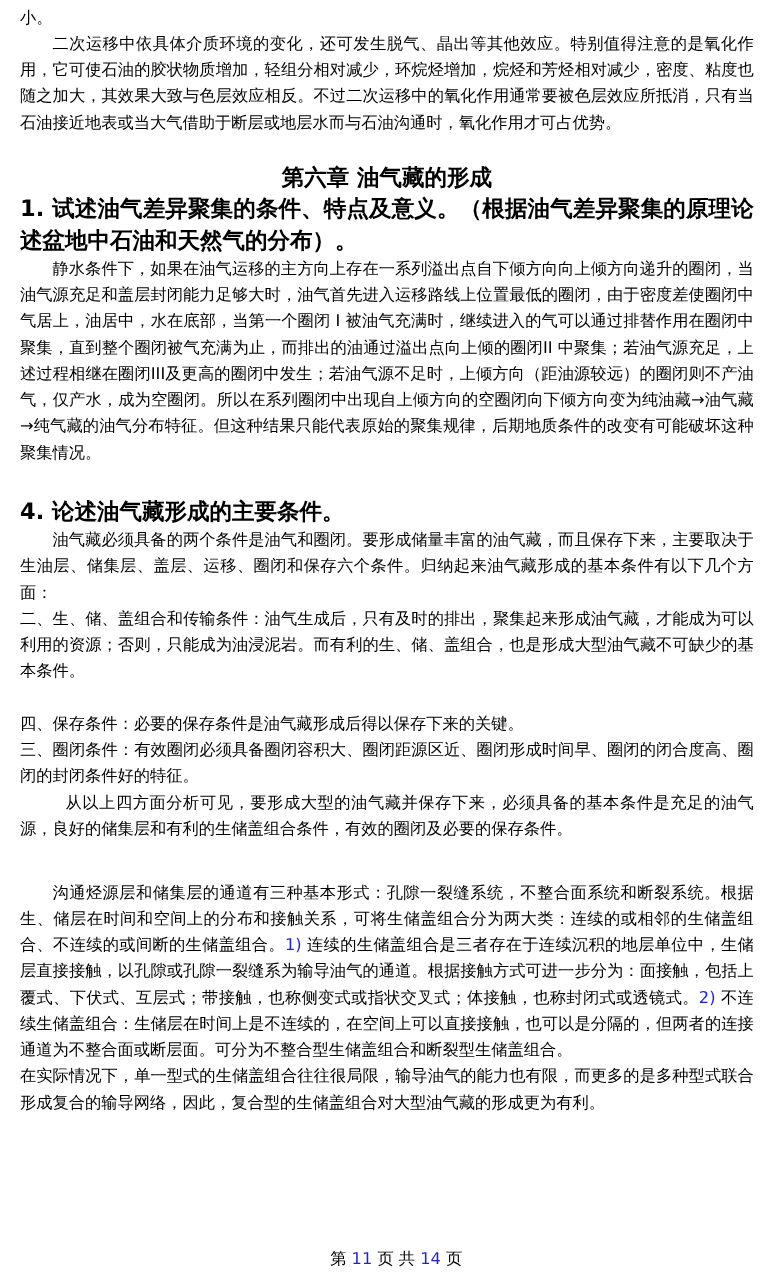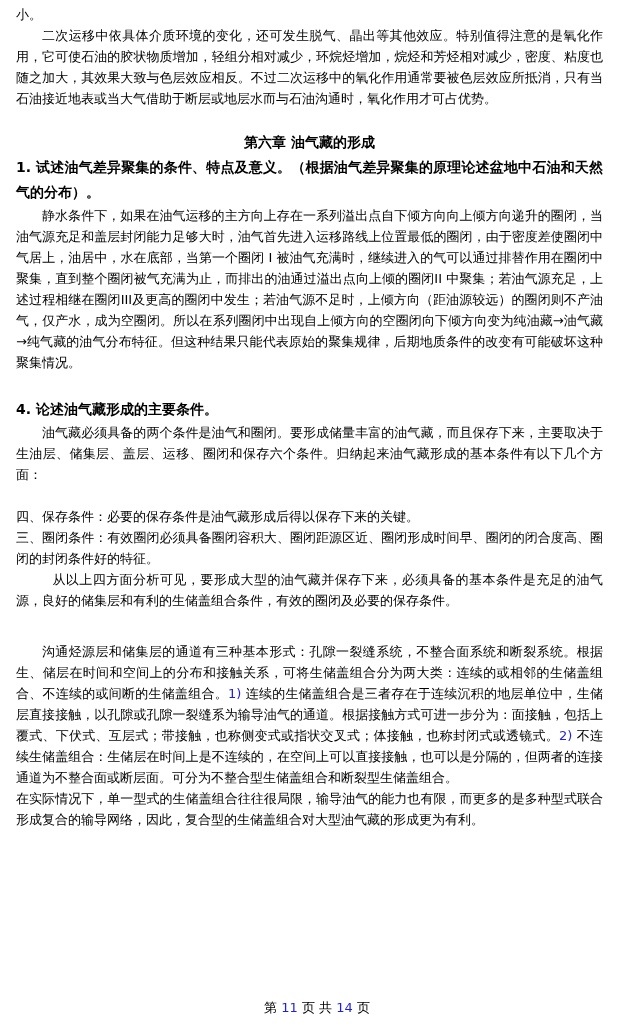--- a/index.html
+++ b/index.html
@@ -27,21 +27,21 @@
     line-height: 21px;
     text-align: justify;
     text-justify: inter-ideograph;
     word-break: break-all;
   }
   .indent2 { text-indent: 2em; }
   .indent3 { text-indent: 2.8em; }
   .heading {
     margin: 0;
     font-weight: bold;
-    font-size: 14px;
+    font-size: 18px;
     line-height: 25px;
     text-align: justify;
     word-break: break-all;
   }
   .center { text-align: center; }
   .blue { color: #1f1fdf; }
   .sp21 { height: 21px; }
   .sp24 { height: 24px; }
   .sp30 { height: 30px; }
   .footer {
@@ -72,20 +72,21 @@
 
   <p class="para indent2">静水条件下，如果在油气运移的主方向上存在一系列溢出点自下倾方向向上倾方向递升的圈闭，当油气源充足和盖层封闭能力足够大时，油气首先进入运移路线上位置最低的圈闭，由于密度差使圈闭中气居上，油居中，水在底部，当第一个圈闭 I 被油气充满时，继续进入的气可以通过排替作用在圈闭中聚集，直到整个圈闭被气充满为止，而排出的油通过溢出点向上倾的圈闭II 中聚集；若油气源充足，上述过程相继在圈闭III及更高的圈闭中发生；若油气源不足时，上倾方向（距油源较远）的圈闭则不产油气，仅产水，成为空圈闭。所以在系列圈闭中出现自上倾方向的空圈闭向下倾方向变为纯油藏→油气藏→纯气藏的油气分布特征。但这种结果只能代表原始的聚集规律，后期地质条件的改变有可能破坏这种聚集情况。</p>
 
   <div class="sp24"></div>
 
   <h4 class="heading">4.  论述油气藏形成的主要条件。</h4>
 
   <p class="para indent2">油气藏必须具备的两个条件是油气和圈闭。要形成储量丰富的油气藏，而且保存下来，主要取决于生油层、储集层、盖层、运移、圈闭和保存六个条件。归纳起来油气藏形成的基本条件有以下几个方面：</p>
 
 
+  <p class="para">二、生、储、盖组合和传输条件：油气生成后，只有及时的排出，聚集起来形成油气藏，才能成为可以利用的资源；否则，只能成为油浸泥岩。而有利的生、储、盖组合，也是形成大型油气藏不可缺少的基本条件。</p>
 
 
   <div class="sp21"></div>
 
   <p class="para">四、保存条件：必要的保存条件是油气藏形成后得以保存下来的关键。</p>
 
   <p class="para">三、圈闭条件：有效圈闭必须具备圈闭容积大、圈闭距源区近、圈闭形成时间早、圈闭的闭合度高、圈闭的封闭条件好的特征。</p>
 
   <p class="para indent3">从以上四方面分析可见，要形成大型的油气藏并保存下来，必须具备的基本条件是充足的油气源，良好的储集层和有利的生储盖组合条件，有效的圈闭及必要的保存条件。</p>
 

